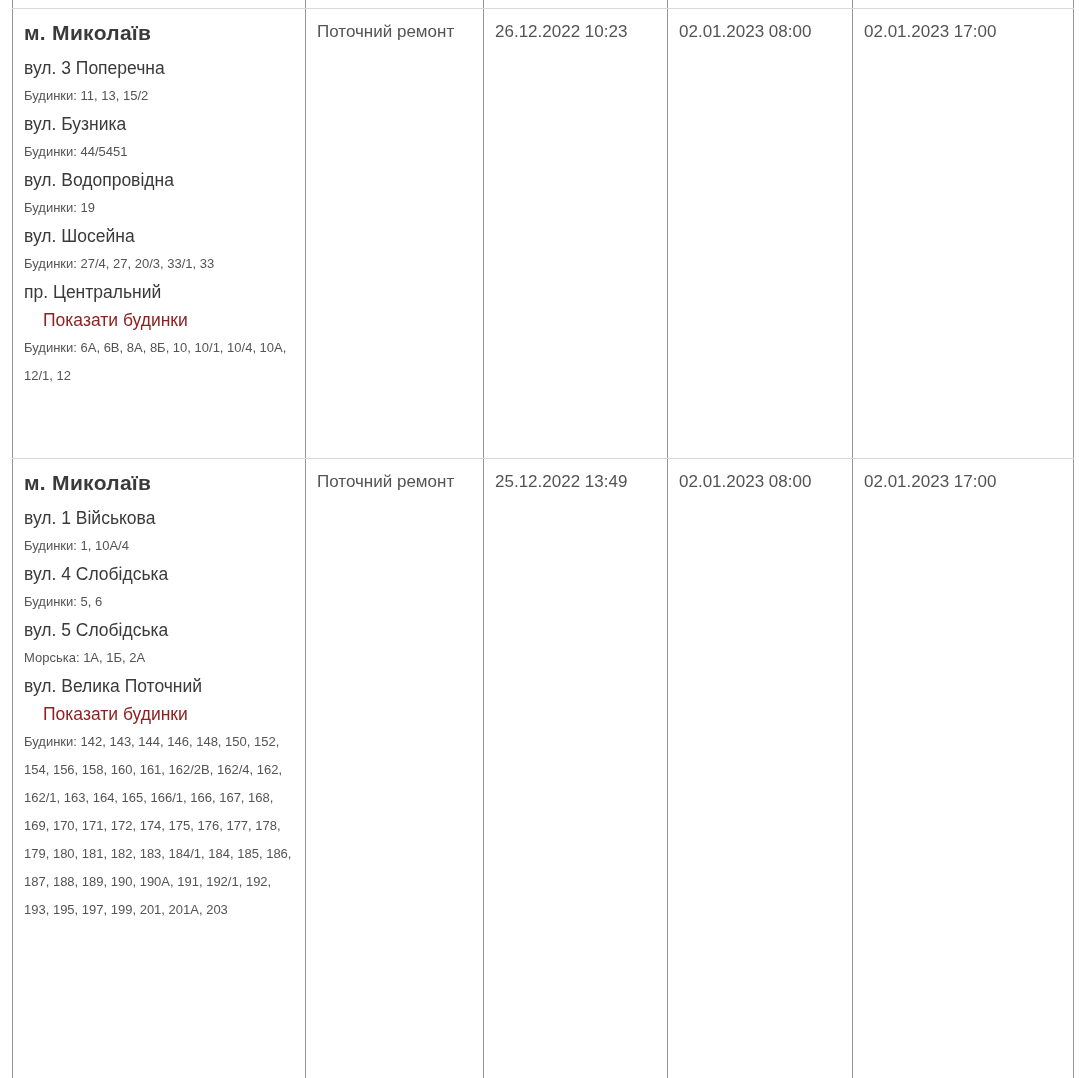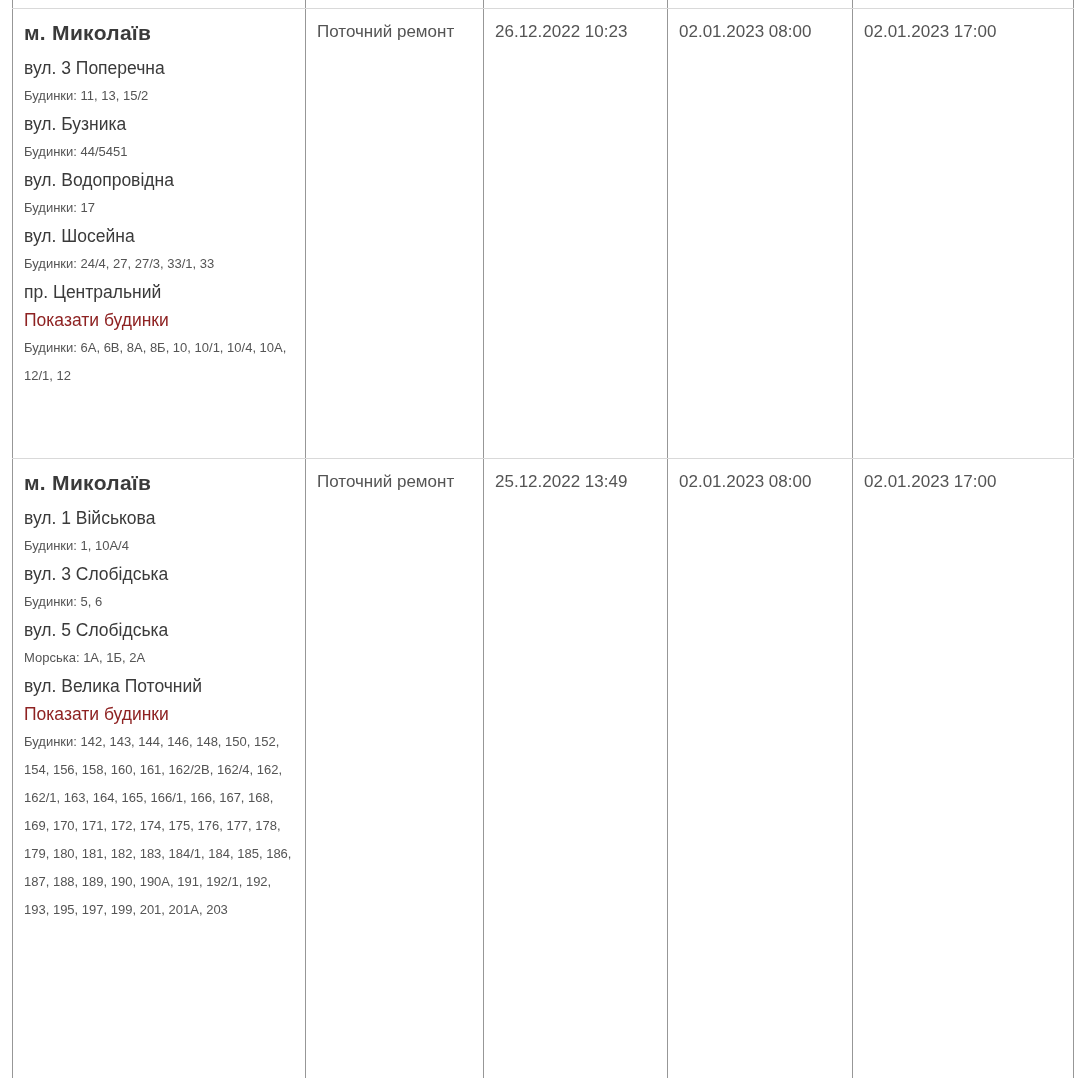--- a/index.html
+++ b/index.html
@@ -66,20 +66,21 @@
     line-height: 28px;
     font-size: 13px;
   }
   .show-houses-link {
     color: var(--link);
     line-height: 28px;
     font-size: 17.5px;
     cursor: pointer;
     display: block;
     text-decoration: none;
+    margin-left: 19px;
   }
   .work-type, .dt {
     white-space: nowrap;
     text-align: right;
   }
 </style>
 </head>
 <body>
 
 <table class="outage">
@@ -101,23 +102,23 @@
   </tr>
 
   <tr class="data-row-1">
     <td class="location-cell">
       <div class="city">м. Миколаїв</div>
       <div class="street">вул. 3 Поперечна</div>
       <div class="houses">Будинки: 11, 13, 15/2</div>
       <div class="street">вул. Бузника</div>
       <div class="houses">Будинки: 44/5451</div>
       <div class="street">вул. Водопровідна</div>
-      <div class="houses">Будинки: 17</div>
+      <div class="houses">Будинки: 19</div>
       <div class="street">вул. Шосейна</div>
-      <div class="houses">Будинки: 24/4, 27, 27/3, 33/1, 33</div>
+      <div class="houses">Будинки: 27/4, 27, 20/3, 33/1, 33</div>
       <div class="street">пр. Центральний</div>
       <a class="show-houses-link">Показати будинки</a>
       <div class="houses">Будинки: 6А, 6В, 8А, 8Б, 10, 10/1, 10/4, 10А, 12/1, 12</div>
     </td>
     <td>
       <span class="work-type">Поточний ремонт</span>
     </td>
     <td>
       <span class="dt">26.12.2022 10:23</span>
     </td>
@@ -127,21 +128,21 @@
     <td>
       <span class="dt">02.01.2023 17:00</span>
     </td>
   </tr>
 
   <tr class="data-row-2">
     <td class="location-cell">
       <div class="city">м. Миколаїв</div>
       <div class="street">вул. 1 Військова</div>
       <div class="houses">Будинки: 1, 10А/4</div>
-      <div class="street">вул. 3 Слобідська</div>
+      <div class="street">вул. 4 Слобідська</div>
       <div class="houses">Будинки: 5, 6</div>
       <div class="street">вул. 5 Слобідська</div>
       <div class="houses">Морська: 1А, 1Б, 2А</div>
       <div class="street">вул. Велика Поточний</div>
       <a class="show-houses-link">Показати будинки</a>
       <div class="houses">Будинки: 142, 143, 144, 146, 148, 150, 152, 154, 156, 158, 160, 161, 162/2В, 162/4, 162, 162/1, 163, 164, 165, 166/1, 166, 167, 168, 169, 170, 171, 172, 174, 175, 176, 177, 178, 179, 180, 181, 182, 183, 184/1, 184, 185, 186, 187, 188, 189, 190, 190А, 191, 192/1, 192, 193, 195, 197, 199, 201, 201А, 203</div>
     </td>
     <td>
       <span class="work-type">Поточний ремонт</span>
     </td>

